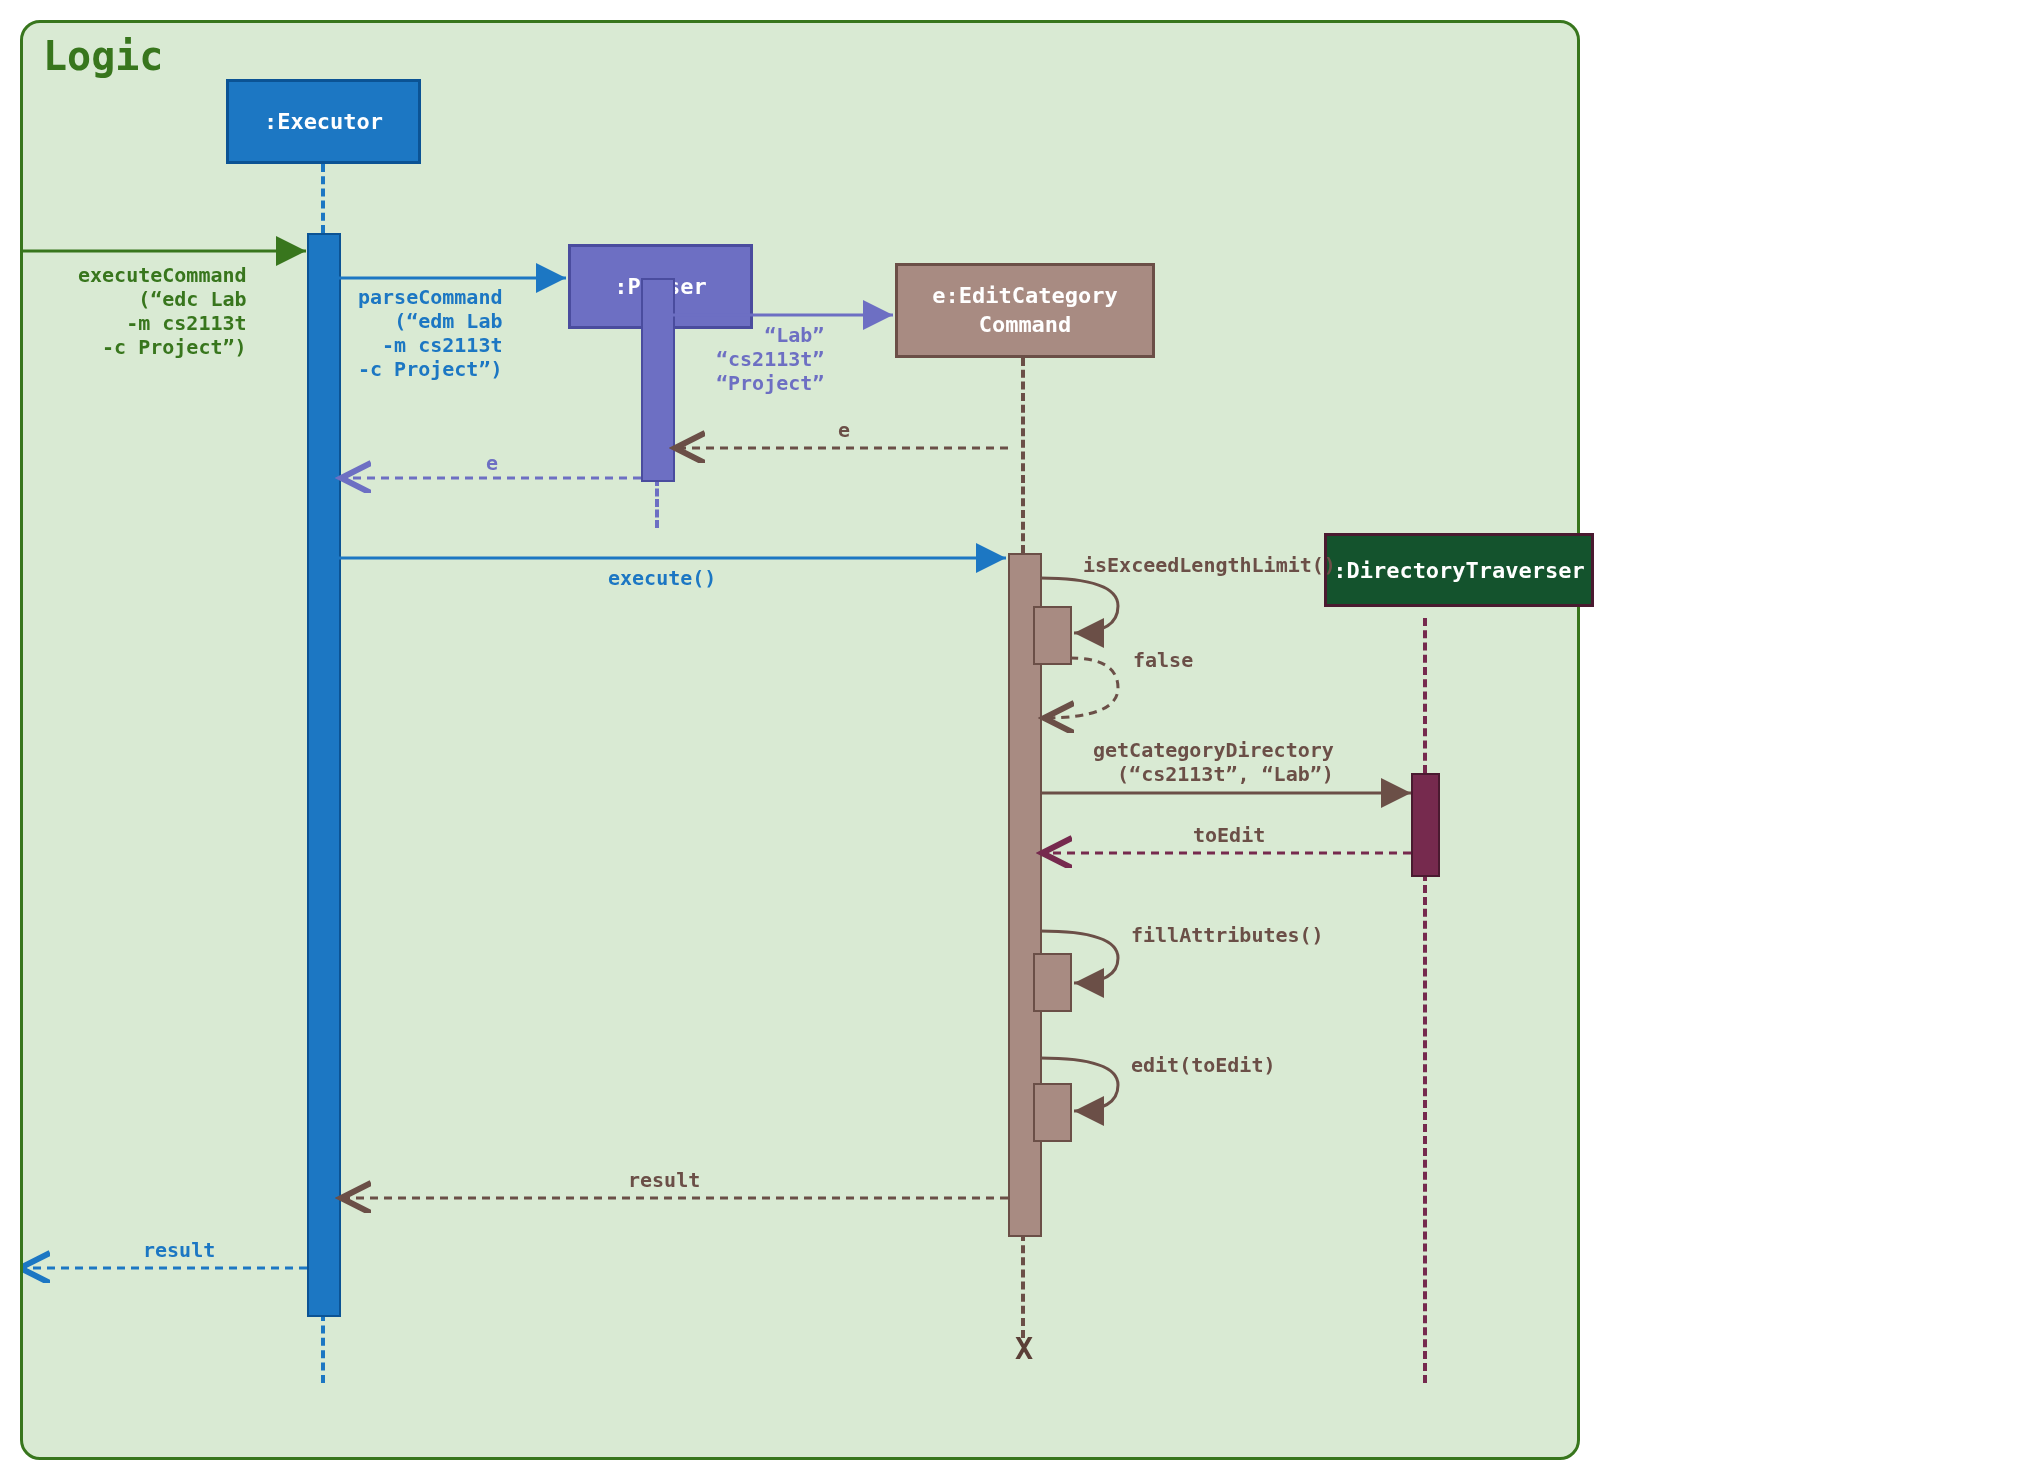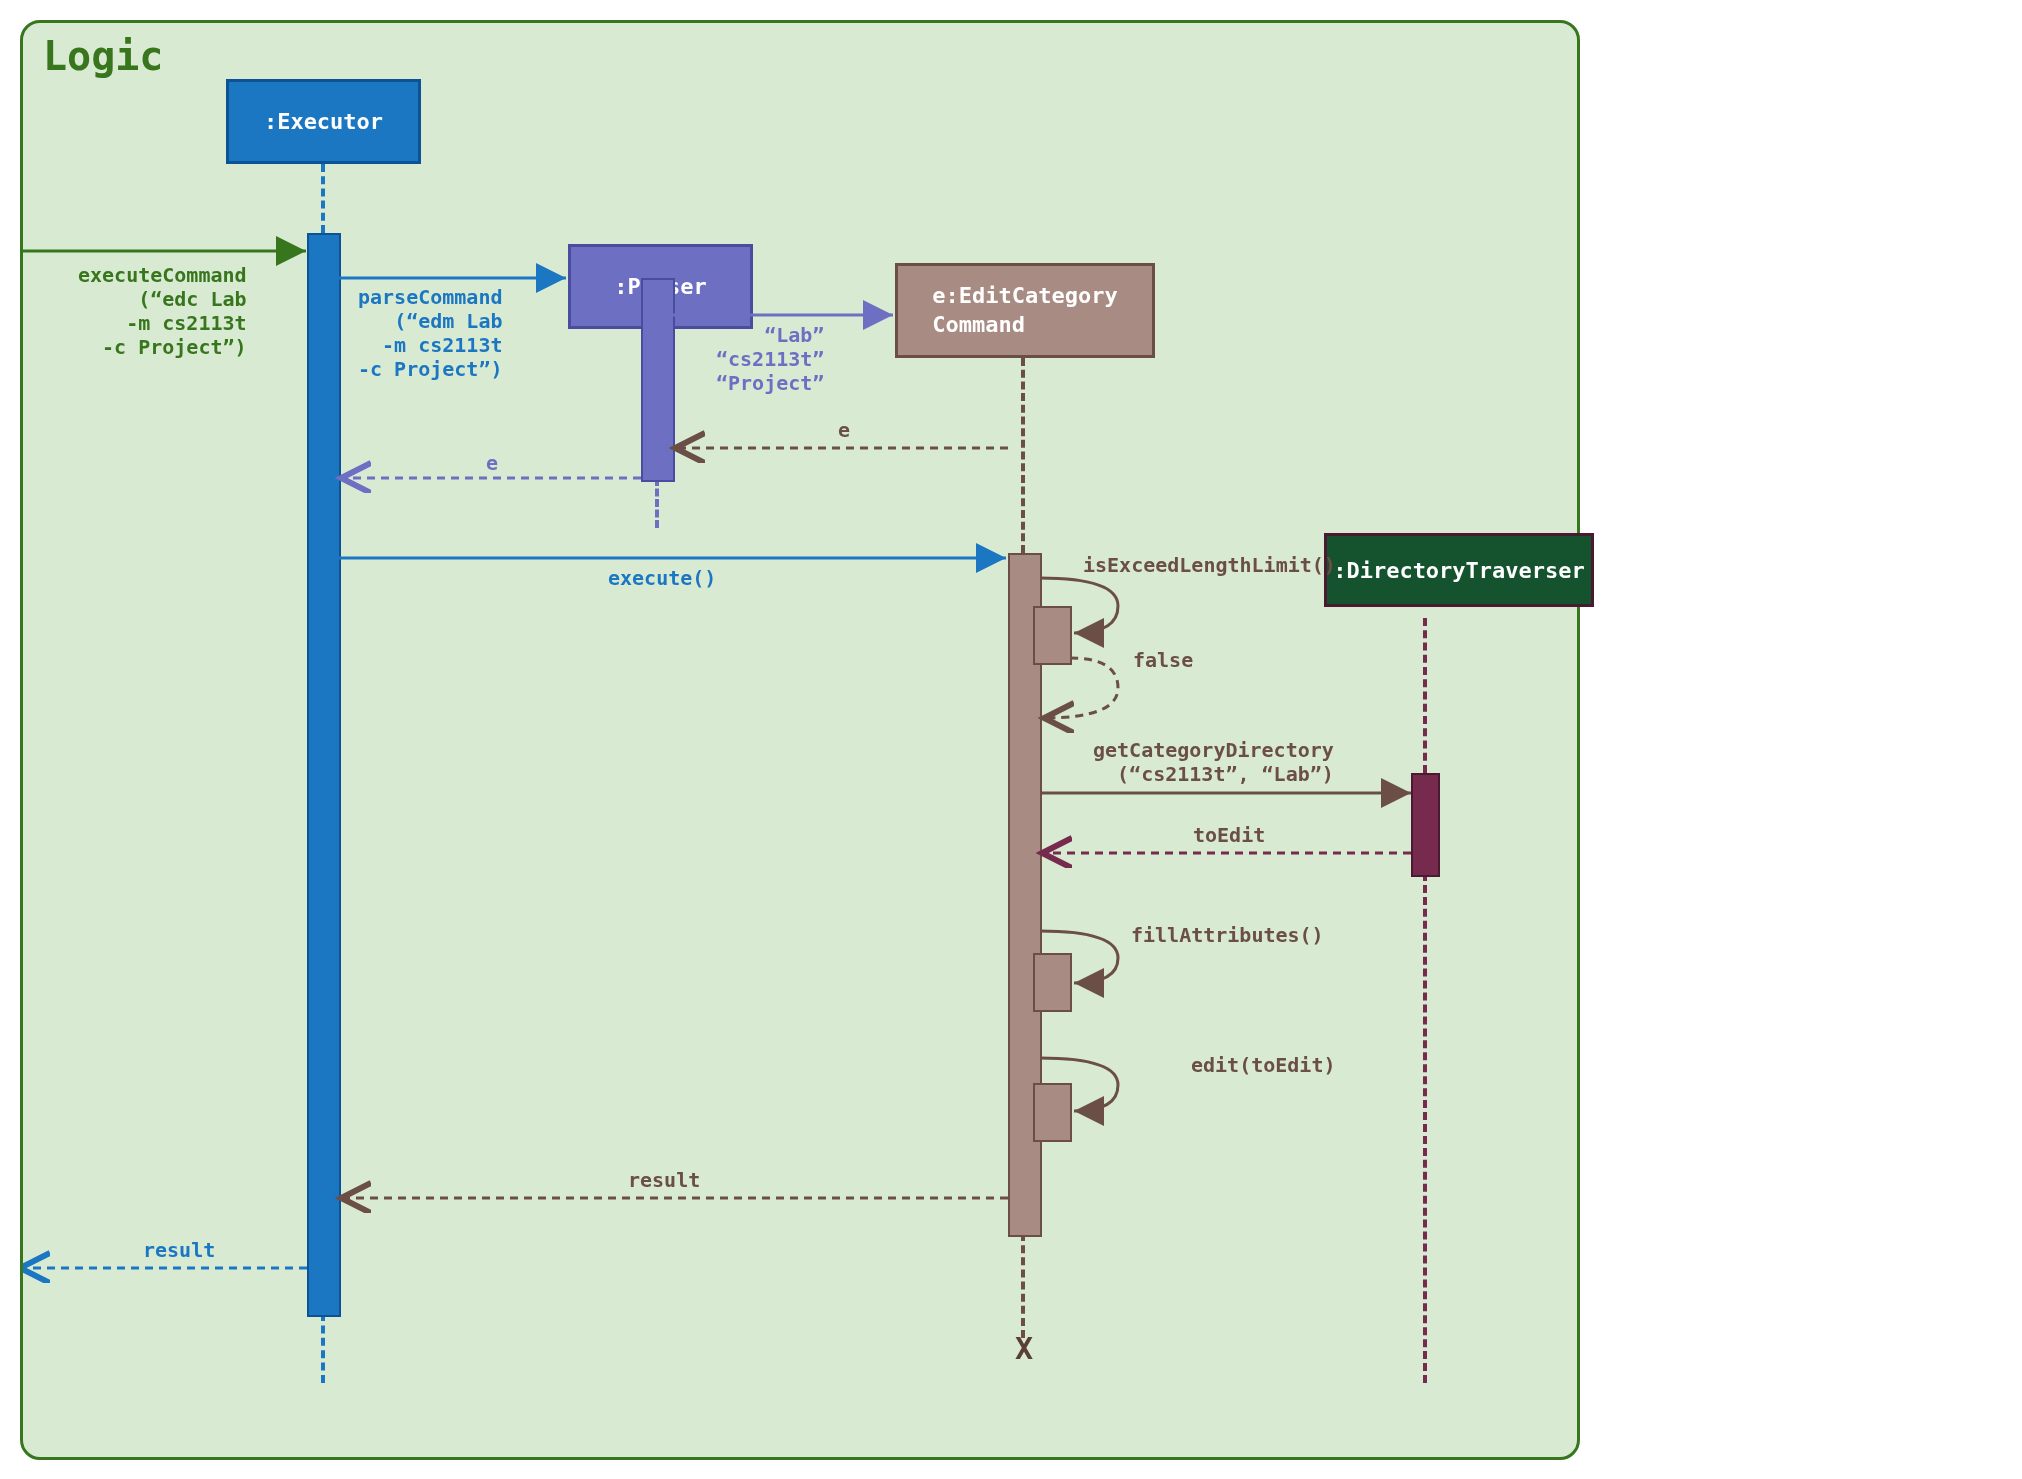--- a/index.html
+++ b/index.html
@@ -22,21 +22,21 @@
     top: 10px;
     left: 20px;
     color: #38761d;
     font-size: 40px;
     font-weight: bold;
   }
   .lifeline-head {
     position: absolute;
     color: #fff;
     font-weight: bold;
-    text-align: left;
+    text-align: center;
     display: flex;
     align-items: center;
     justify-content: center;
     font-size: 22px;
     box-sizing: border-box;
   }
   .executor-head {
     top: 56px;
     left: 203px;
     width: 195px;
@@ -236,18 +236,18 @@
 “Project”</div>
   <div class="msg-label brown-txt" style="left:815px;top:395px">e</div>
   <div class="msg-label purple-txt" style="left:463px;top:428px">e</div>
   <div class="msg-label blue-txt" style="left:585px;top:543px">execute()</div>
   <div class="msg-label brown-txt" style="left:1060px;top:530px">isExceedLengthLimit()</div>
   <div class="msg-label brown-txt" style="left:1110px;top:625px">false</div>
   <div class="msg-label brown-txt" style="left:1070px;top:715px">getCategoryDirectory
 (“cs2113t”, “Lab”)</div>
   <div class="msg-label brown-txt" style="left:1170px;top:800px">toEdit</div>
   <div class="msg-label brown-txt" style="left:1108px;top:900px">fillAttributes()</div>
-  <div class="msg-label brown-txt" style="left:1168px;top:1030px">edit(toEdit)</div>
+  <div class="msg-label brown-txt" style="left:1108px;top:1030px">edit(toEdit)</div>
   <div class="msg-label brown-txt" style="left:605px;top:1145px">result</div>
   <div class="msg-label blue-txt" style="left:120px;top:1215px">result</div>
 
   <div class="x-mark" style="left:992px;top:1308px">X</div>
 </div>
 
 </body></html>

